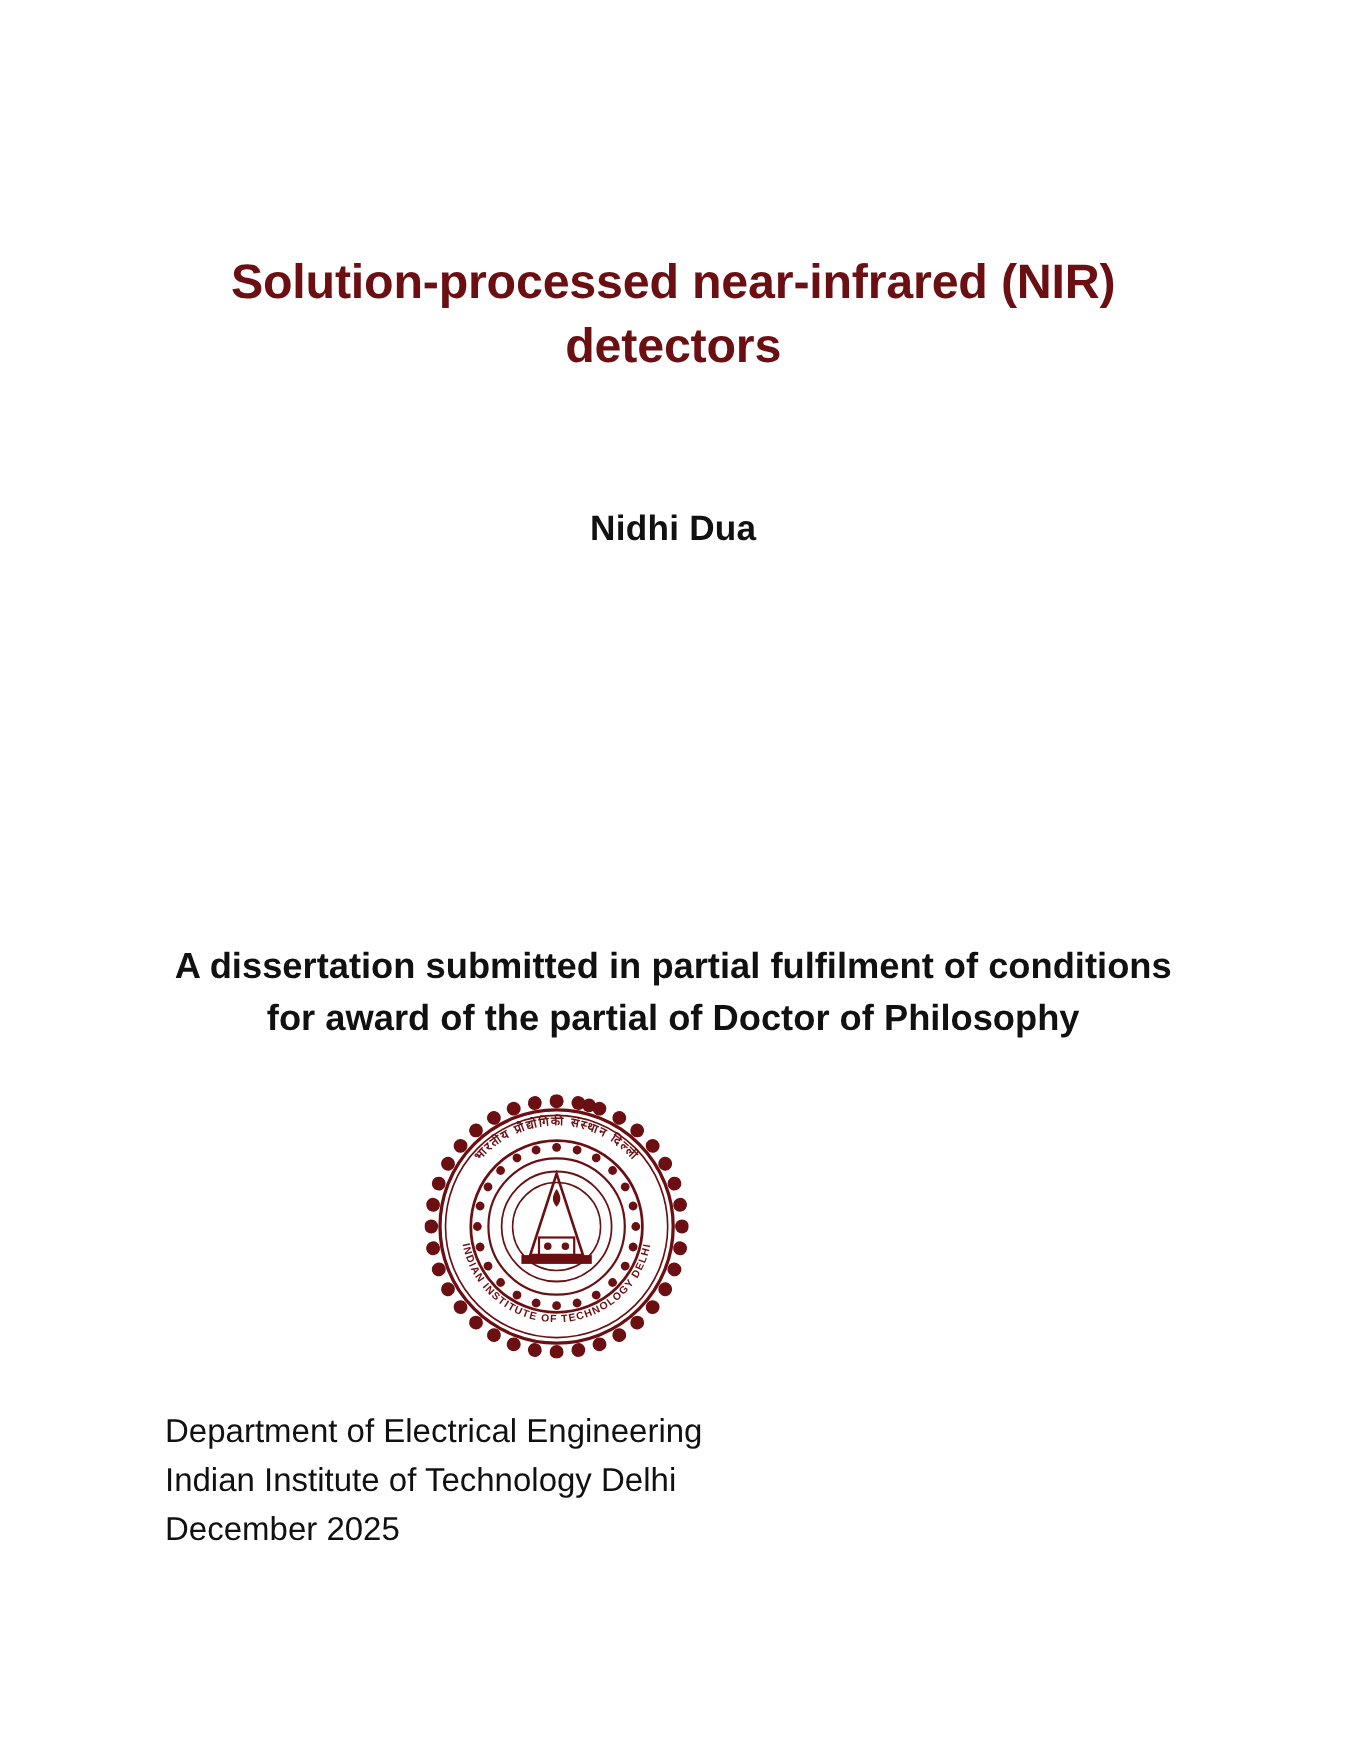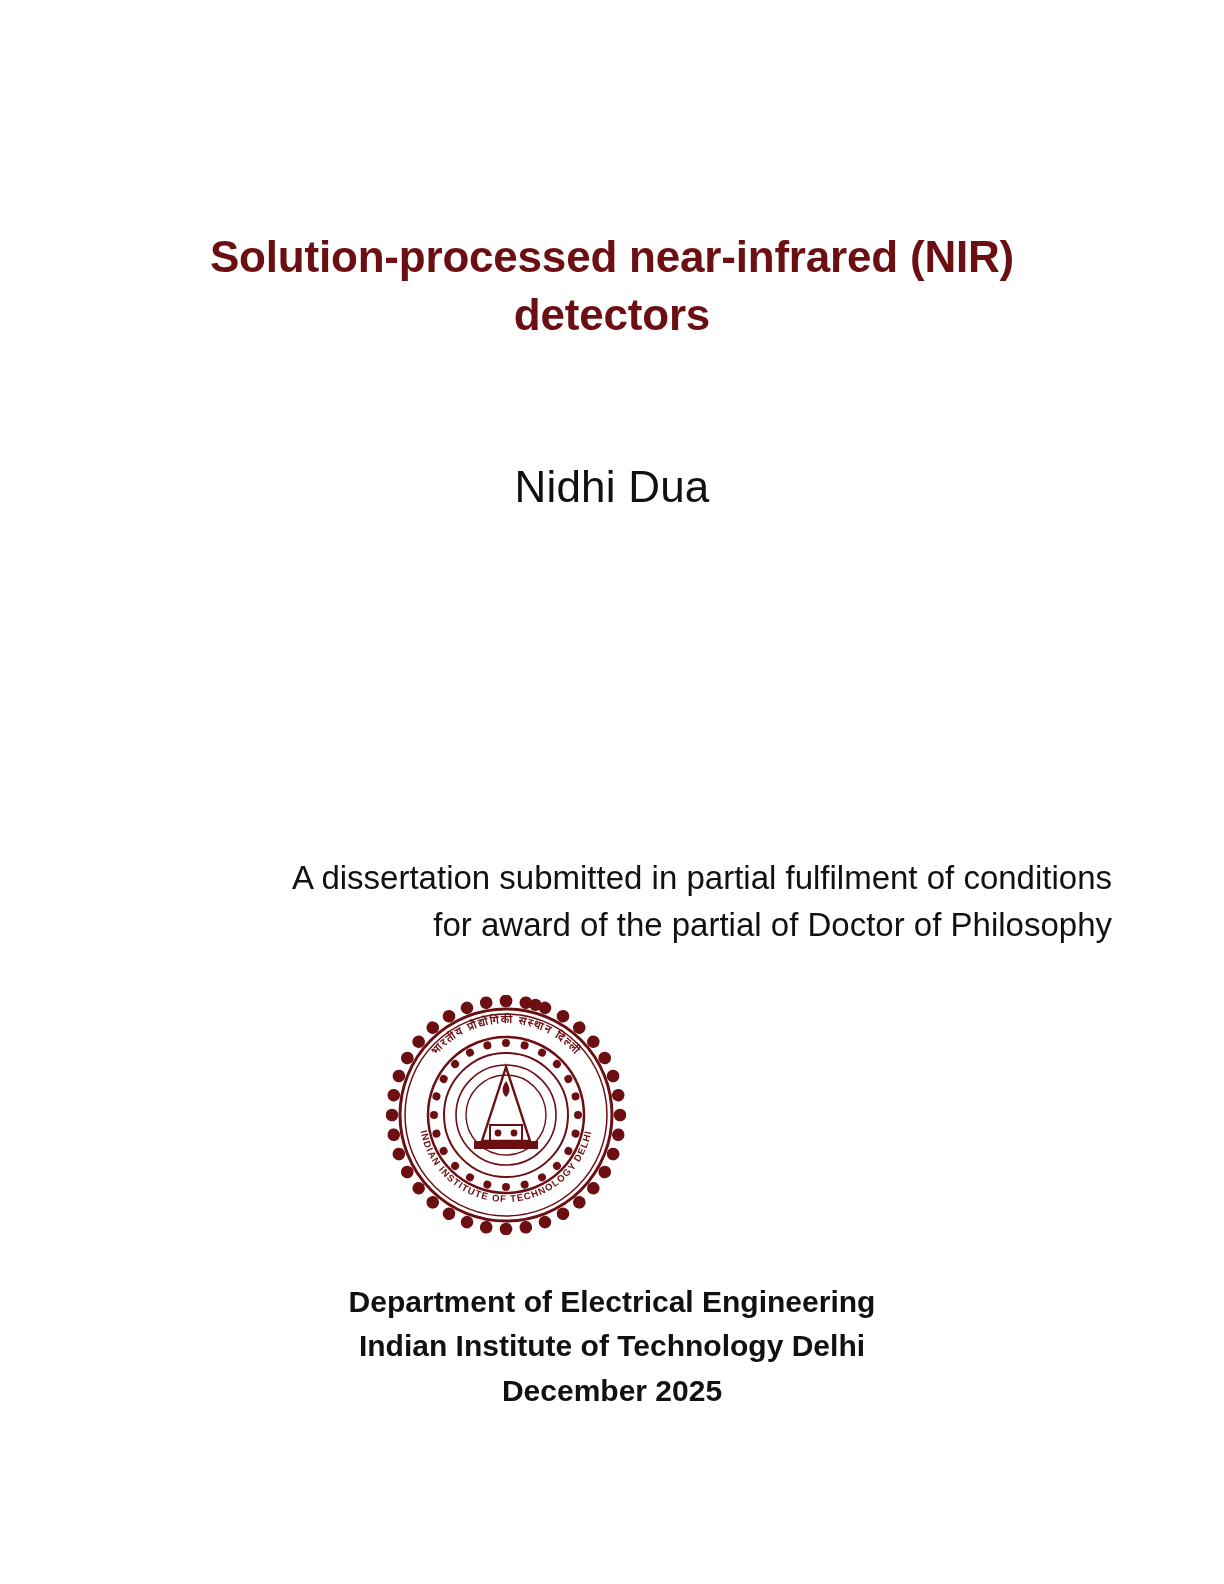--- a/index.html
+++ b/index.html
@@ -34,56 +34,56 @@
     color: #6b0f13;
     letter-spacing: -0.2px;
   }
 
   .author {
     position: absolute;
     top: 462px;
     left: 150px;
     width: 924px;
     text-align: center;
-    font-size: 44px;
-    font-weight: normal;
+    font-size: 32px;
+    font-weight: bold;
     color: #111111;
     letter-spacing: 0.2px;
   }
 
   .statement {
     position: absolute;
     top: 855px;
     left: 112px;
     width: 1000px;
-    text-align: right;
+    text-align: center;
     font-size: 33px;
     line-height: 1.42;
     color: #111111;
+    font-weight: bold;
   }
 
   .logo-wrap {
     position: absolute;
     top: 995px;
     left: 50%;
     transform: translateX(-50%);
     width: 240px;
     height: 240px;
   }
 
   .footer {
     position: absolute;
     top: 1280px;
     left: 150px;
     width: 924px;
-    text-align: center;
+    text-align: left;
     font-size: 30px;
     line-height: 1.48;
     color: #111111;
-    font-weight: bold;
   }
   .footer div { display: block; }
 </style>
 </head>
 <body>
 
 <div class="page">
 
   <div class="title">Solution-processed near-infrared (NIR) detectors</div>
 

